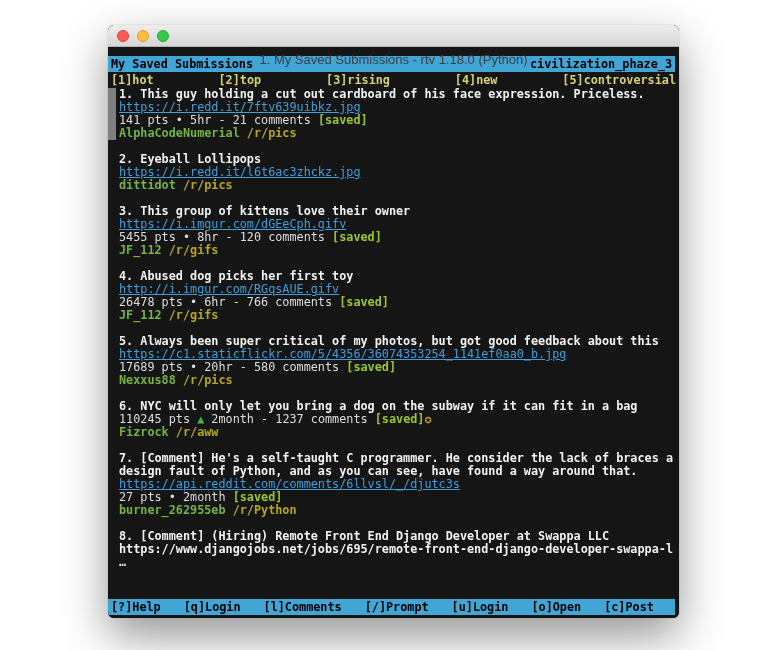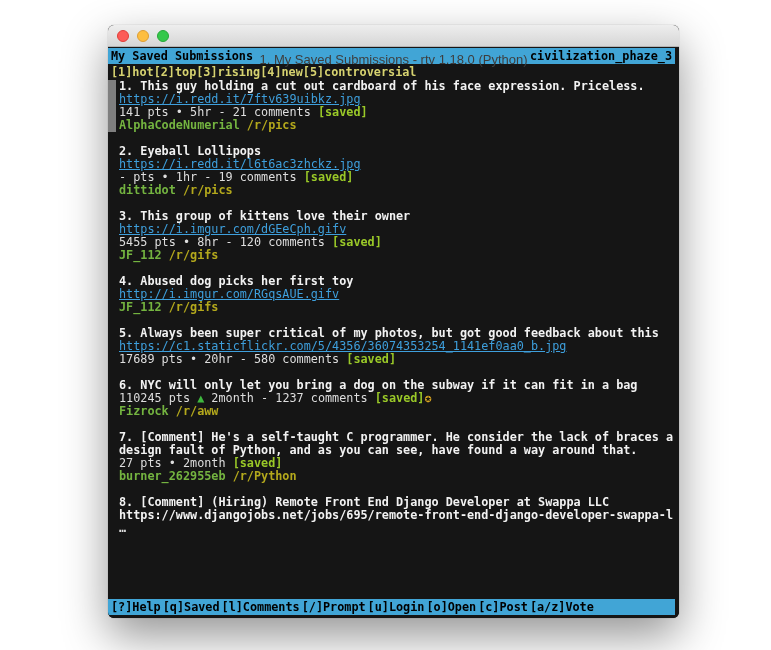--- a/index.html
+++ b/index.html
@@ -17,47 +17,47 @@
   }
   .titlebar .title { font-size:13px; color:#3e3e3e;margin-top:48px; }
   .lights { position:absolute; left:9px; top:5px; display:flex; gap:8px; }
   .light { width:12px; height:12px; border-radius:50%; display:inline-block; }
   .light.red { background:#fc5b57; border:1px solid #df3e38; }
   .light.yellow { background:#fdbe41; border:1px solid #dd9d33; }
   .light.green { background:#35c84a; border:1px solid #27a738; }
   .terminal {
     height:571px; background:#151515; display:flex; flex-direction:column;
     font-family:"DejaVu Sans Mono", monospace; font-size:11.8px; line-height:13px;
-    padding-top:1px;
+    padding-top:9px;
   }
   .bar {
     height:16px; line-height:16px; background:#41a5d6; color:#000; font-weight:bold;
     display:flex; justify-content:space-between; padding:0 3px; margin-right:4px;
     flex-shrink:0; white-space:pre;
   }
   .tabsrow {
-    height:16px; line-height:16px; display:flex; 
-    padding:0 3px; margin-right:16px; flex-shrink:0; white-space:pre;
+    height:16px; line-height:16px; display:flex; justify-content:space-between;
+    padding:0 3px; margin-right:0; flex-shrink:0; white-space:pre;
   }
   .tab { color:#d6d270; font-weight:bold; }
   .submission { position:relative; padding-left:11px; }
   .cursorbar { position:absolute; left:0; top:0; bottom:0; width:8px; background:#7f7f7f; }
   .line { white-space:pre; height:13px; }
   .blank { height:13px; }
   .seg-title { color:#f2f2f2; font-weight:bold; }
   .seg-urlplain { color:#f2f2f2; font-weight:bold; }
   .seg-link { color:#3e9fdc; text-decoration:underline; }
   .seg-stat { color:#dedede; }
   .seg-saved { color:#9ac928; font-weight:bold; }
   .seg-arrow { color:#3fb83f; font-weight:bold; }
   .seg-gold { color:#d9a420; font-weight:bold; }
   .seg-author { color:#74b440; font-weight:bold; }
   .seg-subreddit { color:#b3a81c; font-weight:bold; }
   .seg-ellipsis { color:#dedede; font-weight:bold; }
-  .footer { margin-top:auto; margin-bottom:3px; display:flex; justify-content:flex-start; gap:2px; }
+  .footer { margin-top:auto; margin-bottom:3px; display:flex; justify-content:flex-start; gap:23px; }
 </style>
 </head>
 <body>
 
 <div class="window">
   <div class="titlebar">
     <span class="lights">
       <span class="light red"></span>
       <span class="light yellow"></span>
       <span class="light green"></span>
@@ -81,57 +81,59 @@
           <span class="cursorbar"></span>
           <div class="line"><span class="seg-title">1. This guy holding a cut out cardboard of his face expression. Priceless.</span></div>
           <div class="line"><span class="seg-link">https://i.redd.it/7ftv639uibkz.jpg</span></div>
           <div class="line"><span class="seg-stat">141 pts • 5hr - 21 comments </span><span class="seg-saved">[saved]</span></div>
           <div class="line"><span class="seg-author">AlphaCodeNumerial</span><span class="seg-subreddit"> /r/pics</span></div>
         </div>
         <div class="blank"></div>
         <div class="submission">
           <div class="line"><span class="seg-title">2. Eyeball Lollipops</span></div>
           <div class="line"><span class="seg-link">https://i.redd.it/l6t6ac3zhckz.jpg</span></div>
-          <div class="line"><span class="seg-stat">- pts • 1hr - 19 comments </span><span class="seg-saved">[saved]</span></div>
           <div class="line"><span class="seg-author">dittidot</span><span class="seg-subreddit"> /r/pics</span></div>
         </div>
         <div class="blank"></div>
         <div class="submission">
           <div class="line"><span class="seg-title">3. This group of kittens love their owner</span></div>
           <div class="line"><span class="seg-link">https://i.imgur.com/dGEeCph.gifv</span></div>
           <div class="line"><span class="seg-stat">5455 pts • 8hr - 120 comments </span><span class="seg-saved">[saved]</span></div>
           <div class="line"><span class="seg-author">JF_112</span><span class="seg-subreddit"> /r/gifs</span></div>
         </div>
         <div class="blank"></div>
         <div class="submission">
           <div class="line"><span class="seg-title">4. Abused dog picks her first toy</span></div>
           <div class="line"><span class="seg-link">http://i.imgur.com/RGqsAUE.gifv</span></div>
+          <div class="line"><span class="seg-stat">26478 pts • 6hr - 766 comments </span><span class="seg-saved">[saved]</span></div>
           <div class="line"><span class="seg-author">JF_112</span><span class="seg-subreddit"> /r/gifs</span></div>
         </div>
         <div class="blank"></div>
         <div class="submission">
           <div class="line"><span class="seg-title">5. Always been super critical of my photos, but got good feedback about this</span></div>
           <div class="line"><span class="seg-link">https://c1.staticflickr.com/5/4356/36074353254_1141ef0aa0_b.jpg</span></div>
           <div class="line"><span class="seg-stat">17689 pts • 20hr - 580 comments </span><span class="seg-saved">[saved]</span></div>
+          <div class="line"><span class="seg-author">Nexxus88</span><span class="seg-subreddit"> /r/pics</span></div>
         </div>
         <div class="blank"></div>
         <div class="submission">
           <div class="line"><span class="seg-title">6. NYC will only let you bring a dog on the subway if it can fit in a bag</span></div>
           <div class="line"><span class="seg-stat">110245 pts </span><span class="seg-arrow">▲</span><span class="seg-stat"> 2month - 1237 comments </span><span class="seg-saved">[saved]</span><span class="seg-gold">✪</span></div>
           <div class="line"><span class="seg-author">Fizrock</span><span class="seg-subreddit"> /r/aww</span></div>
         </div>
         <div class="blank"></div>
         <div class="submission">
           <div class="line"><span class="seg-title">7. [Comment] He's a self-taught C programmer. He consider the lack of braces a</span></div>
           <div class="line"><span class="seg-title">design fault of Python, and as you can see, have found a way around that.</span></div>
+          <div class="line"><span class="seg-link">https://api.reddit.com/comments/6llvsl/_/djutc3s</span></div>
           <div class="line"><span class="seg-stat">27 pts • 2month </span><span class="seg-saved">[saved]</span></div>
           <div class="line"><span class="seg-author">burner_262955eb</span><span class="seg-subreddit"> /r/Python</span></div>
         </div>
         <div class="blank"></div>
         <div class="submission">
           <div class="line"><span class="seg-title">8. [Comment] (Hiring) Remote Front End Django Developer at Swappa LLC</span></div>
           <div class="line"><span class="seg-urlplain">https://www.djangojobs.net/jobs/695/remote-front-end-django-developer-swappa-l</span></div>
           <div class="line"><span class="seg-ellipsis">…</span></div>
         </div>
       </div>
-    <div class="bar footer" id="footerbar"><span>[?]Help</span><span>[q]Saved</span><span>[l]Comments</span><span>[/]Prompt</span><span>[u]Login</span><span>[o]Open</span><span>[c]Post</span><span>[a/z]Vote</span></div>
+    <div class="bar footer" id="footerbar"><span>[?]Help</span><span>[q]Login</span><span>[l]Comments</span><span>[/]Prompt</span><span>[u]Login</span><span>[o]Open</span><span>[c]Post</span><span>[a/z]Vote</span></div>
   </div>
 </div>
 
 </body></html>

